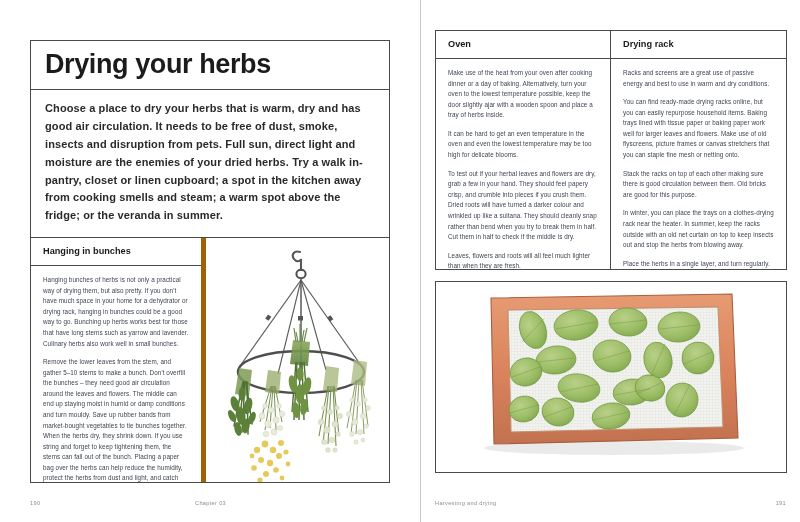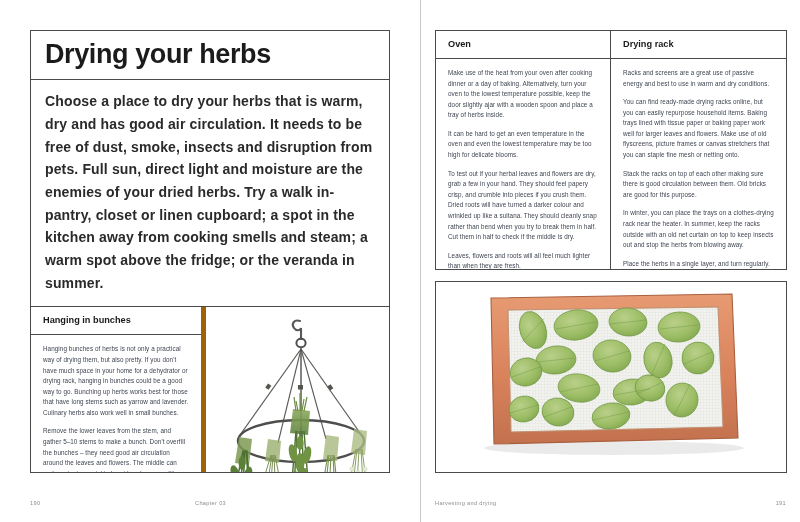--- a/index.html
+++ b/index.html
@@ -13,21 +13,21 @@
   .spread{
     position:absolute;inset:0;
     display:flex;
   }
   .page{position:relative;height:522px;background:#ffffff;box-sizing:border-box;}
   .page-left{width:420px;}
   .page-right{width:380px;border-left:1px solid #c9c9c9;}
 
   
   .l-frame{
-    position:absolute;left:30px;top:30px;width:360px;height:443px;
+    position:absolute;left:30px;top:40px;width:360px;height:443px;
     border:1px solid #4a4a4a;box-sizing:border-box;
     display:flex;flex-direction:column;
   }
   .title-cell{
     border-bottom:1px solid #4a4a4a;
     padding:9px 14px 11px 14px;
     flex:0 0 auto;
   }
   .title-cell h1{
     margin:0;
@@ -37,21 +37,21 @@
     letter-spacing:-0.4px;
     color:#1b1b1b;
   }
   .intro-cell{
     border-bottom:1px solid #4a4a4a;
     padding:10px 14px 12px 14px;
     flex:0 0 auto;
   }
   .intro-cell p{
     margin:0;
-    font-size:14px;
+    font-size:11px;
     line-height:1.62;
     font-weight:700;
     color:#2a2a2a;
     letter-spacing:0.01em;
   }
   .lower-row{flex:1 1 auto;display:flex;min-height:0;}
   .lower-left{
     width:175px;border-right:5px solid #a16207;
     display:flex;flex-direction:column;box-sizing:border-box;
   }

